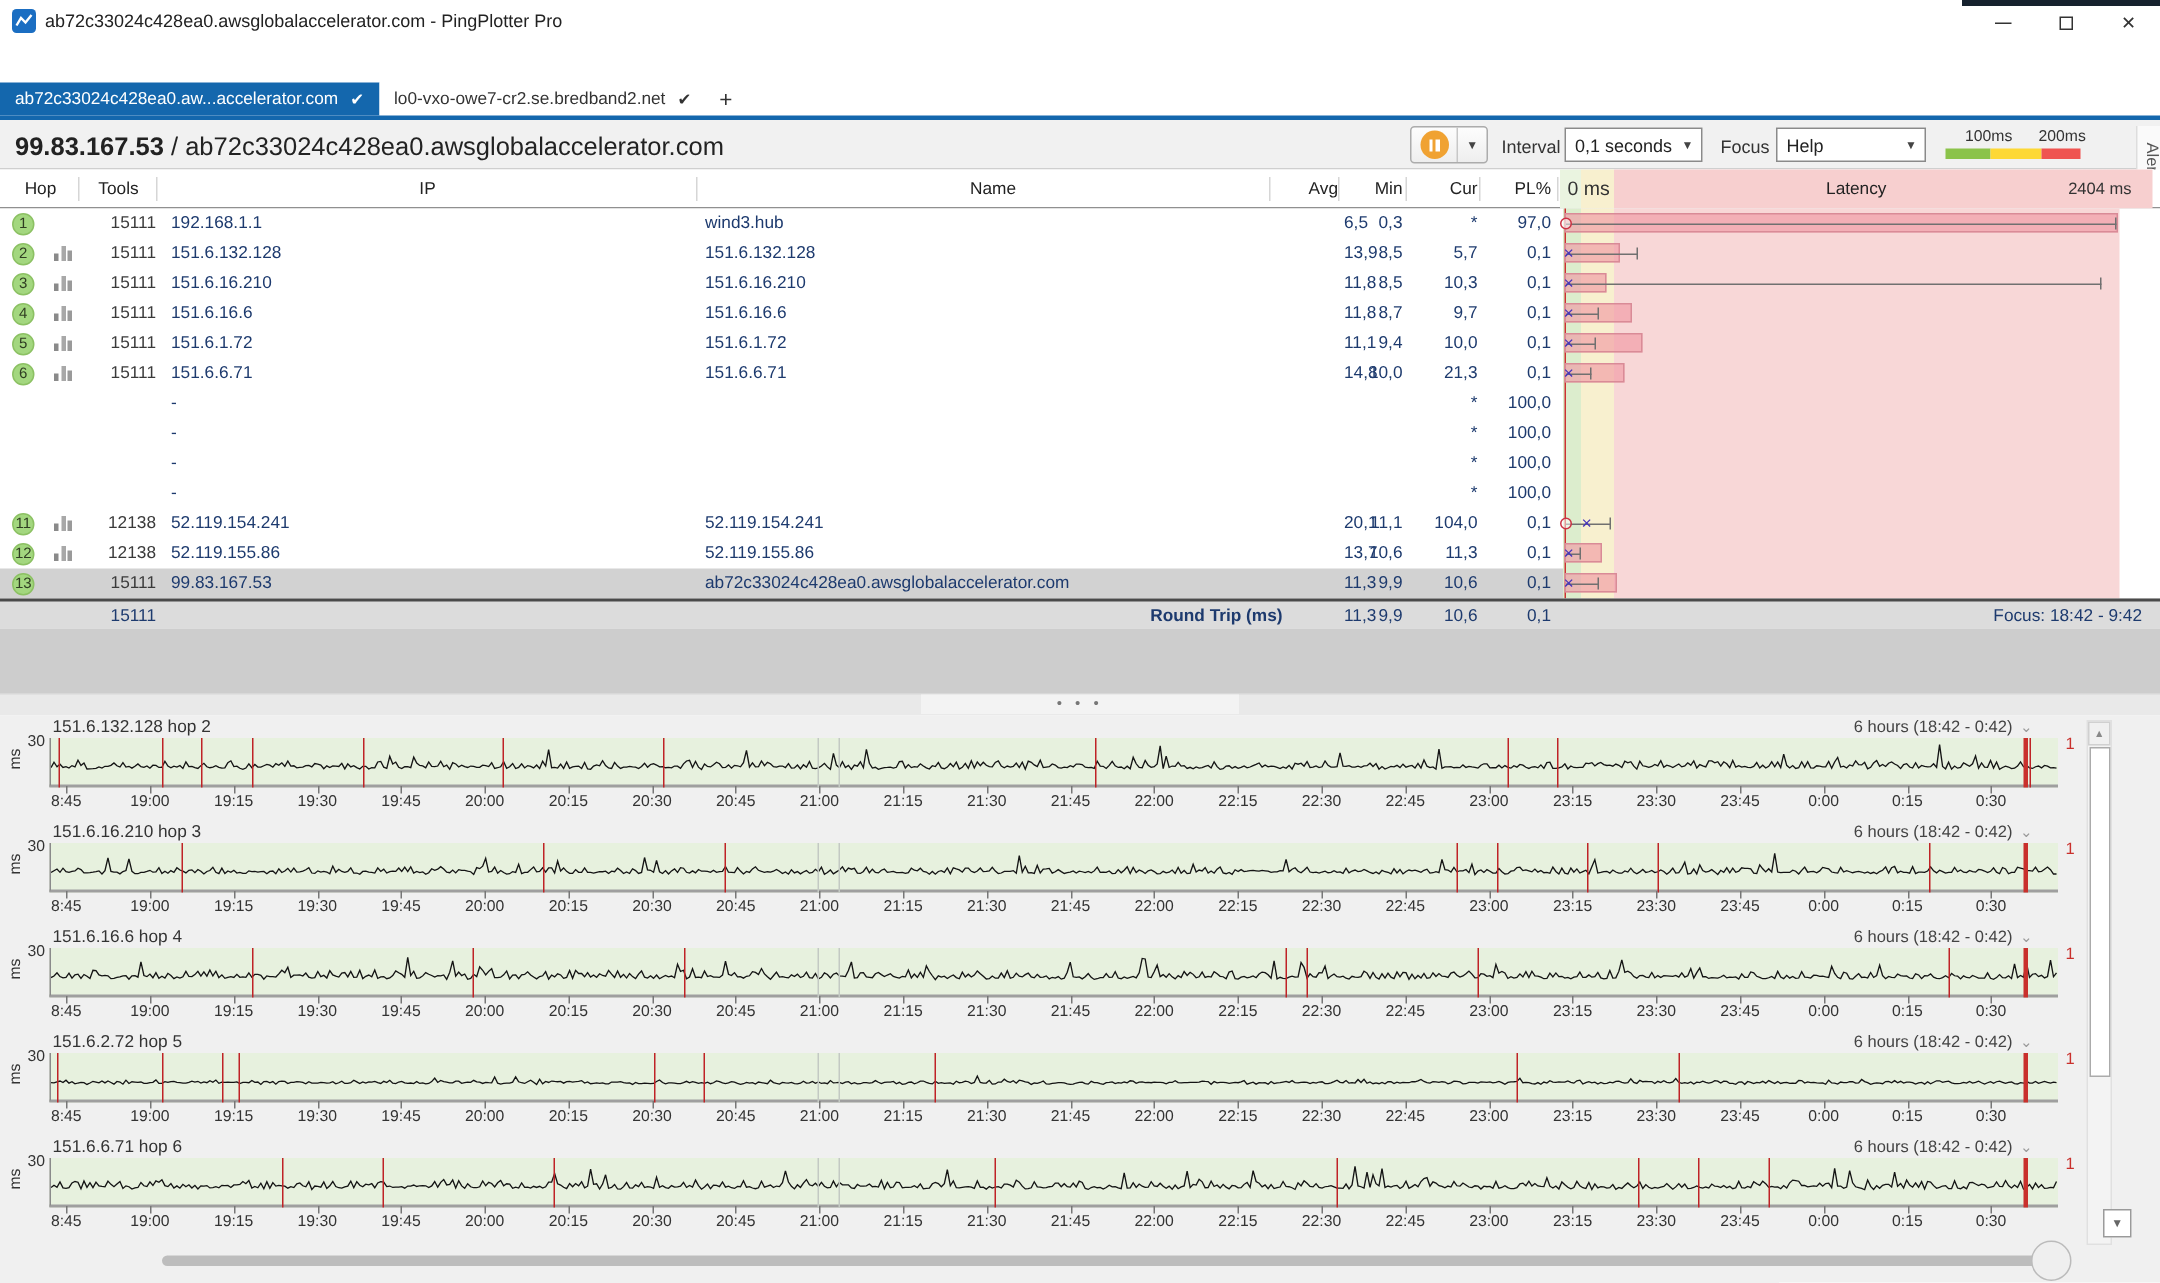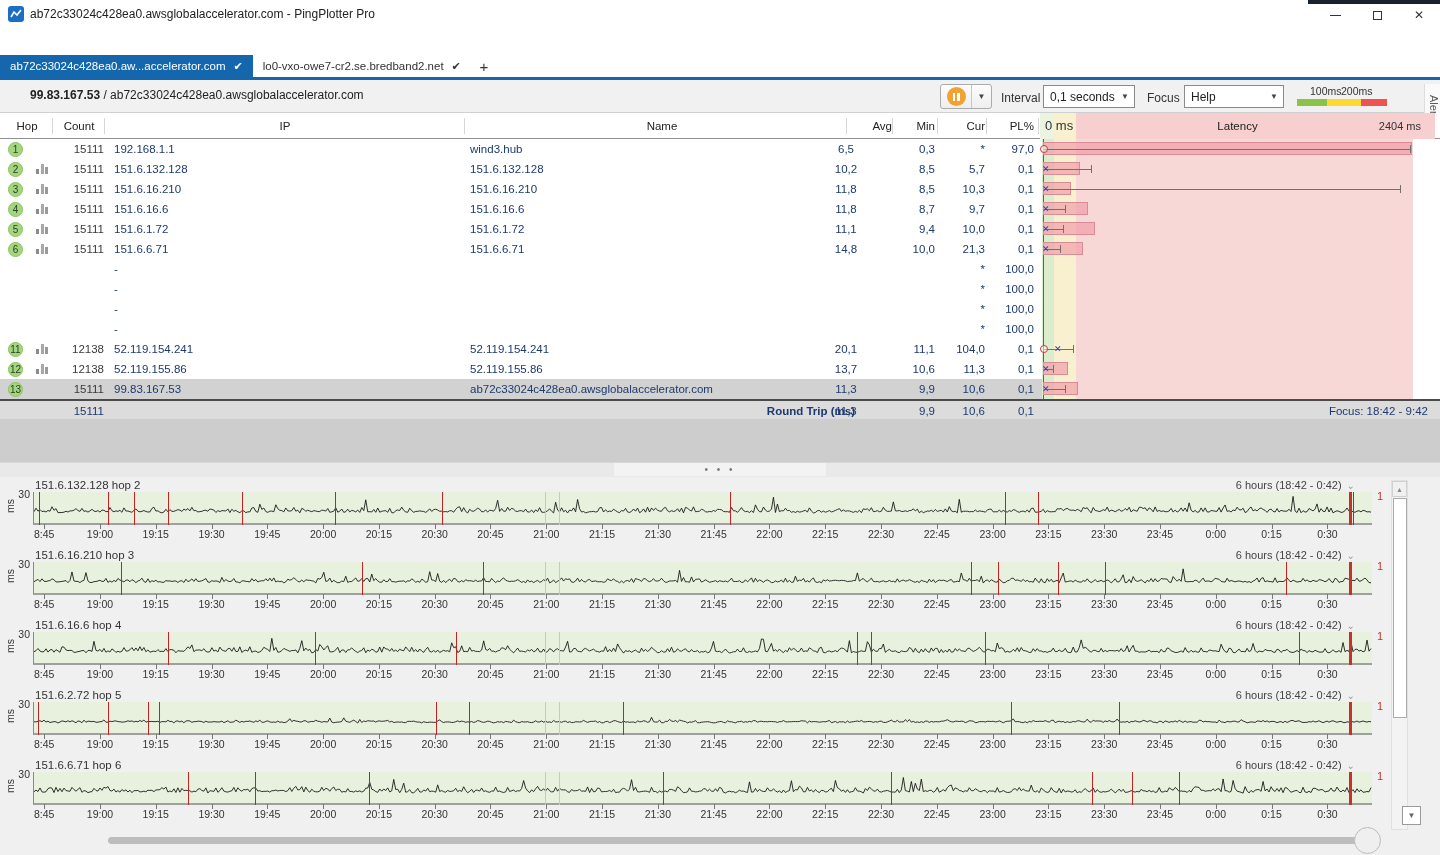--- a/index.html
+++ b/index.html
@@ -25,21 +25,21 @@
   
   .tabstrip { position:absolute; left:0; top:55px; width:1440px; height:22px; background:#fff; display:flex; }
   .tab { height:22px; display:flex; align-items:center; padding:0 10px; font-size:11.5px; color:#333; background:#fff; }
   .tab.active { background:#1467ad; color:#fff; }
   .tab .chk { margin-left:8px; font-size:11px; }
   .tab-add { width:26px; display:flex; align-items:center; justify-content:center; color:#333; font-size:15px; }
   .tab-underline { position:absolute; left:0; top:77px; width:1440px; height:3px; background:#1467ad; }
 
   
   .toolbar { position:absolute; left:0; top:80px; width:1440px; height:33px; background:#f1f1f1; border-bottom:1px solid #cfcfcf; }
-  .target { position:absolute; left:10px; top:8px; font-size:12px; color:#222;margin-left:20px; }
+  .target { position:absolute; left:10px; top:8px; font-size:17px; color:#222; }
   .target b { font-weight:bold; }
   .pause-group { position:absolute; left:940px; top:4px; height:25px; display:flex; border:1px solid #acacac; border-radius:3px; background:linear-gradient(#fdfdfd,#eee); }
   .pause-main { width:31px; display:flex; align-items:center; justify-content:center; border-right:1px solid #c7c7c7; }
   .pause-circ { width:19px; height:19px; border-radius:50%; background:#f0a232; display:flex; align-items:center; justify-content:center; gap:2px; }
   .pause-circ i { width:2.5px; height:8px; background:#fff; }
   .pause-drop { width:19px; display:flex; align-items:center; justify-content:center; color:#444; font-size:8px; }
   .tb-label { position:absolute; top:11px; font-size:12px; color:#333; }
   .tb-select { position:absolute; top:5px; height:23px; background:#fff; border:1px solid #8a8a8a; display:flex; align-items:center; padding:0 6px; font-size:12px; color:#222; }
   .tb-select .caret { position:absolute; right:5px; font-size:8px; color:#444; }
   .legend { position:absolute; left:1297px; top:6px; width:90px; height:22px; }
@@ -61,21 +61,21 @@
   .lat-bands { position:absolute; left:1042px; top:0; width:371px; height:260px;
       background:linear-gradient(to right,#dcedcd 0 12px,#f8f0cf 12px 34px,#f8d7d7 34px 100%); }
   .lat-base { position:absolute; left:1043px; top:0; width:1px; height:260px; background:#cc3333; }
   .trow { position:absolute; left:0; width:1440px; height:20px; font-size:11.5px; }
   .trow .bgfill { position:absolute; left:0; top:0; width:1042px; height:20px; background:transparent; }
   .trow.selected .bgfill { background:#d2d2d2; }
   .cell { position:absolute; top:0; height:20px; line-height:20px; white-space:nowrap; }
   .c-count { left:56px; width:48px; text-align:right; color:#3a3a3a; }
   .c-ip { left:114px; color:#1d3a6e; }
   .c-name { left:470px; color:#1d3a6e; }
-  .c-avg { left:824px; width:44px; text-align:center; color:#1d3a6e; }
+  .c-avg { left:896px; width:44px; text-align:left; color:#1d3a6e; }
   .c-min { left:894px; width:41px; text-align:right; color:#1d3a6e; }
   .c-cur { left:939px; width:46px; text-align:right; color:#1d3a6e; }
   .c-pl  { left:988px; width:46px; text-align:right; color:#1d3a6e; }
   .hop-badge { position:absolute; left:8px; top:2.5px; width:15px; height:15px; border-radius:50%; background:#a3d77f; border:1px solid #8cc163; color:#2f3d22; font-size:10px; line-height:13px; text-align:center; }
   .bars-icon { position:absolute; left:36px; top:5px; width:13px; height:10px; }
   .bars-icon i { position:absolute; bottom:0; width:3px; background:#9a9a9a; }
   .bars-icon i:nth-child(1){ left:0; height:5px; background:#8a8a8a; }
   .bars-icon i:nth-child(2){ left:4.5px; height:10px; background:#a8a8a8; }
   .bars-icon i:nth-child(3){ left:9px; height:7px; background:#9a9a9a; }
   .c-lat { left:1042px; width:371px; }
@@ -175,33 +175,33 @@
       <span>0,1 seconds</span>
       <span class="caret">▼</span>
     </div>
     <span class="tb-label" style="left:1147px">Focus</span>
     <div class="tb-select" style="left:1184px; width:100px;">
       <span>Help</span>
       <span class="caret">▼</span>
     </div>
     <div class="legend">
       <span class="lab" style="left:13px">100ms</span>
-      <span class="lab" style="left:44px">200ms</span>
+      <span class="lab" style="left:62px">200ms</span>
       <span class="bar">
         <i id="lg-g" style="width: 30px; background: rgb(139, 195, 74);"></i>
           <i id="lg-y" style="width: 34px; background: rgb(253, 216, 53);"></i>
           <i id="lg-r" style="width: 26px; background: rgb(239, 83, 80);"></i>
       </span>
     </div>
   </div>
   <div class="alerts-tab">Alerts</div>
 
   <div class="thead">
     <div class="hcell" style="left:4px;width:46px;text-align:center">Hop</div>
-    <div class="hcell" style="left:54px;width:50px;text-align:center">Count</div>
+    <div class="hcell" style="left:54px;width:50px;text-align:center">Tools</div>
     <div class="hcell" style="left:106px;width:358px;text-align:center">IP</div>
     <div class="hcell" style="left:466px;width:392px;text-align:center">Name</div>
     <div class="hcell" style="left:848px;width:44px;text-align:right">Avg</div>
     <div class="hcell" style="left:894px;width:41px;text-align:right">Min</div>
     <div class="hcell" style="left:939px;width:46px;text-align:right">Cur</div>
     <div class="hcell" style="left:988px;width:46px;text-align:right">PL%</div>
     <div class="vsep" style="left:52px"></div>
       <div class="vsep" style="left:104px"></div>
     <div class="vsep" style="left:464px"></div>
       <div class="vsep" style="left:846px"></div>
@@ -240,21 +240,21 @@
         <div class="bgfill"></div>
         <span class="hop-badge">2</span>
         <span class="bars-icon">
           <i></i>
           <i></i>
           <i></i>
         </span>
         <div class="cell c-count">15111</div>
         <div class="cell c-ip">151.6.132.128</div>
         <div class="cell c-name">151.6.132.128</div>
-        <div class="cell c-avg">10,2</div>
+        <div class="cell c-avg">13,9</div>
         <div class="cell c-min">8,5</div>
         <div class="cell c-cur">5,7</div>
         <div class="cell c-pl">0,1</div>
         <div class="cell c-lat">
           <div class="lat-bar" style="left: 1px; width: 37px;"></div>
           <div class="lat-line" style="width: 48px;"></div>
           <div class="lat-tick" style="left: 49px;"></div>
           <div class="lat-x" style="left: 0px;">✕</div>
         </div>
       </div>

